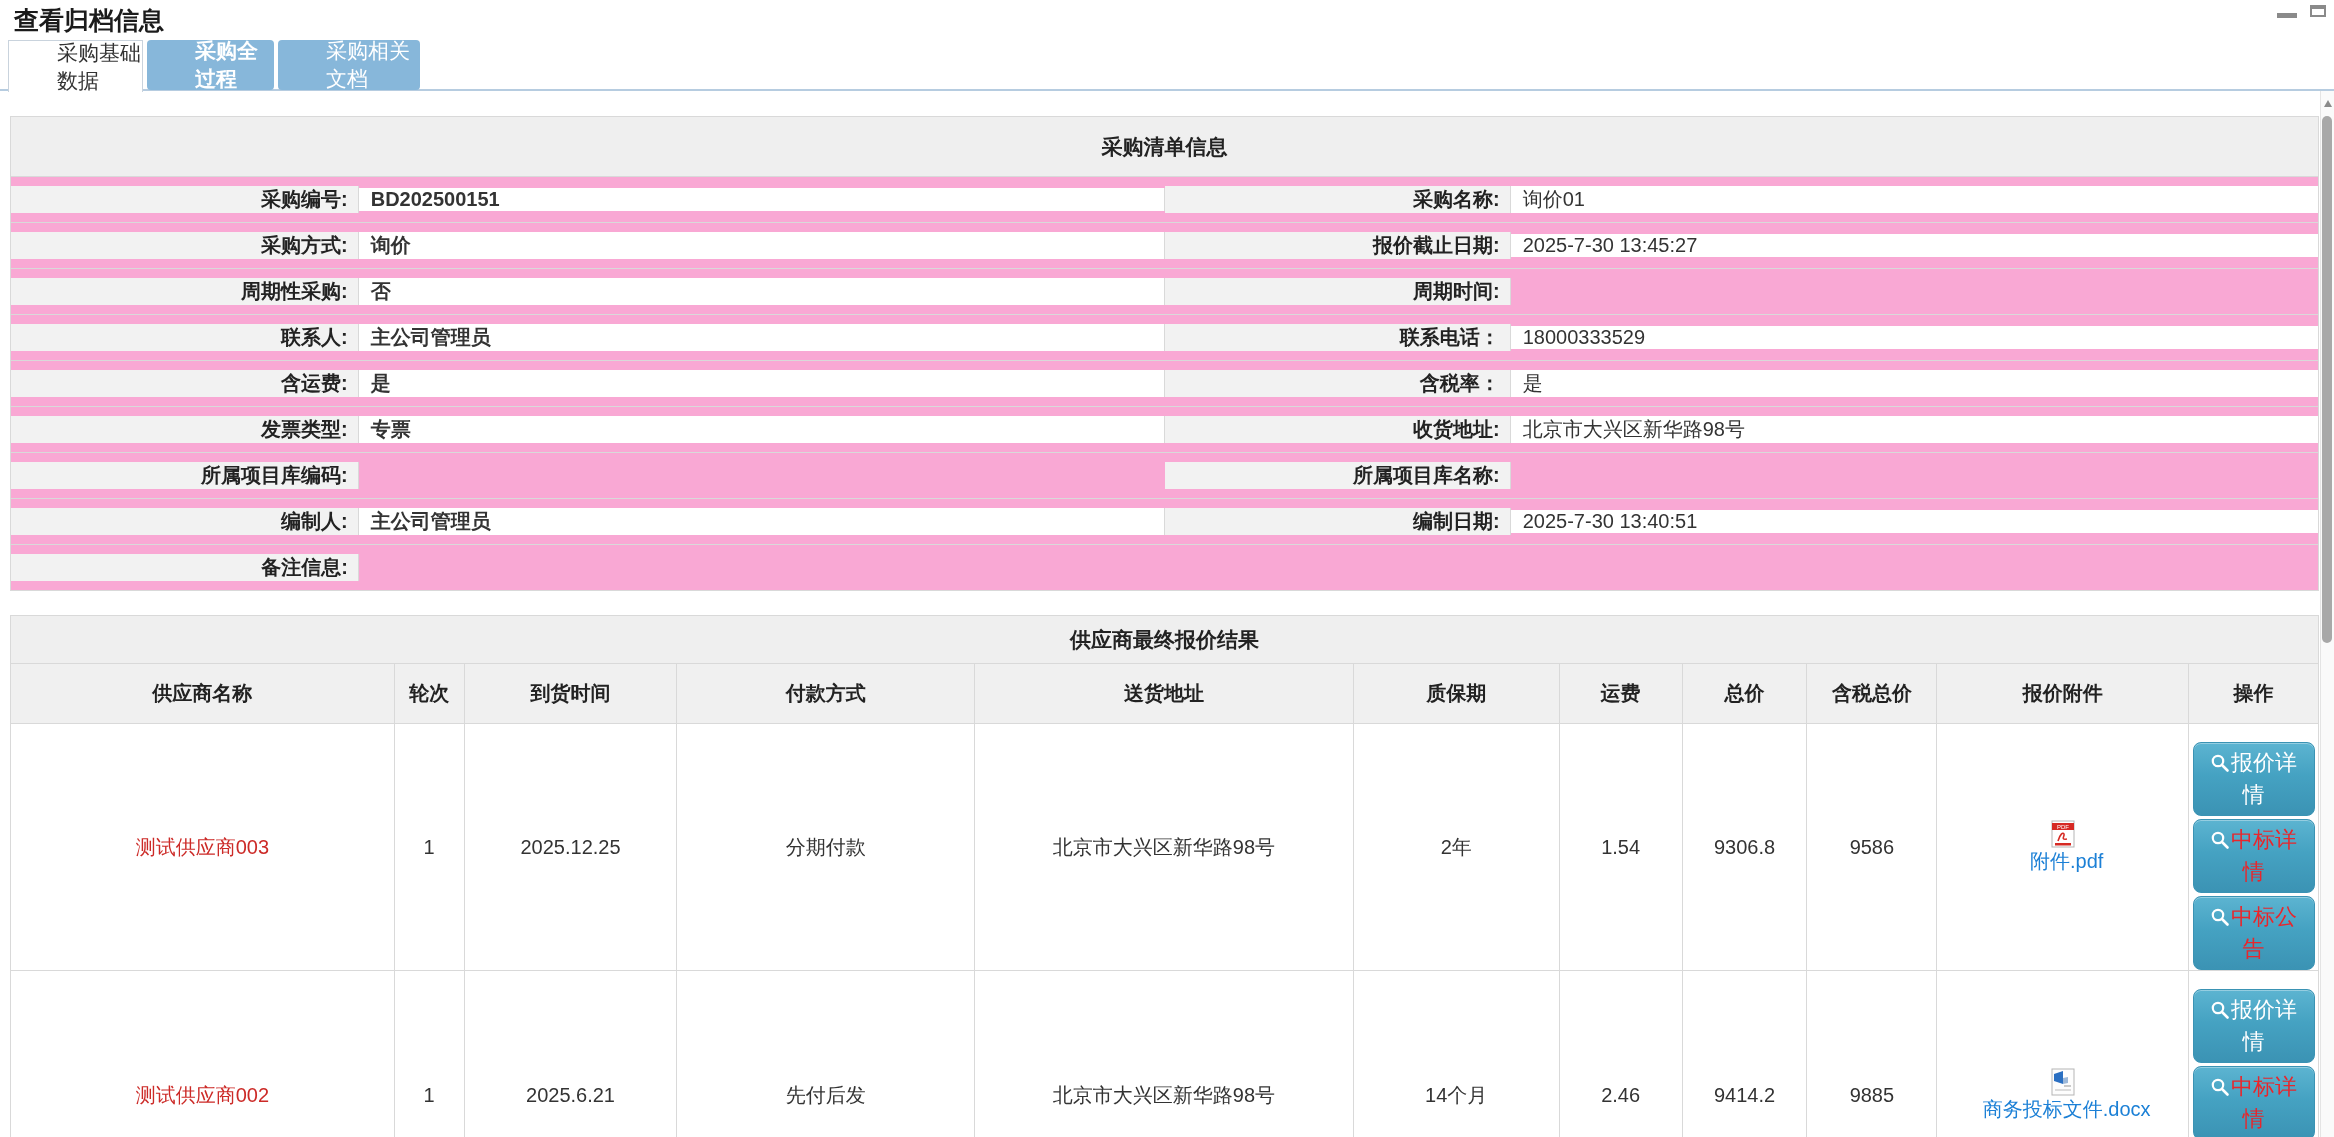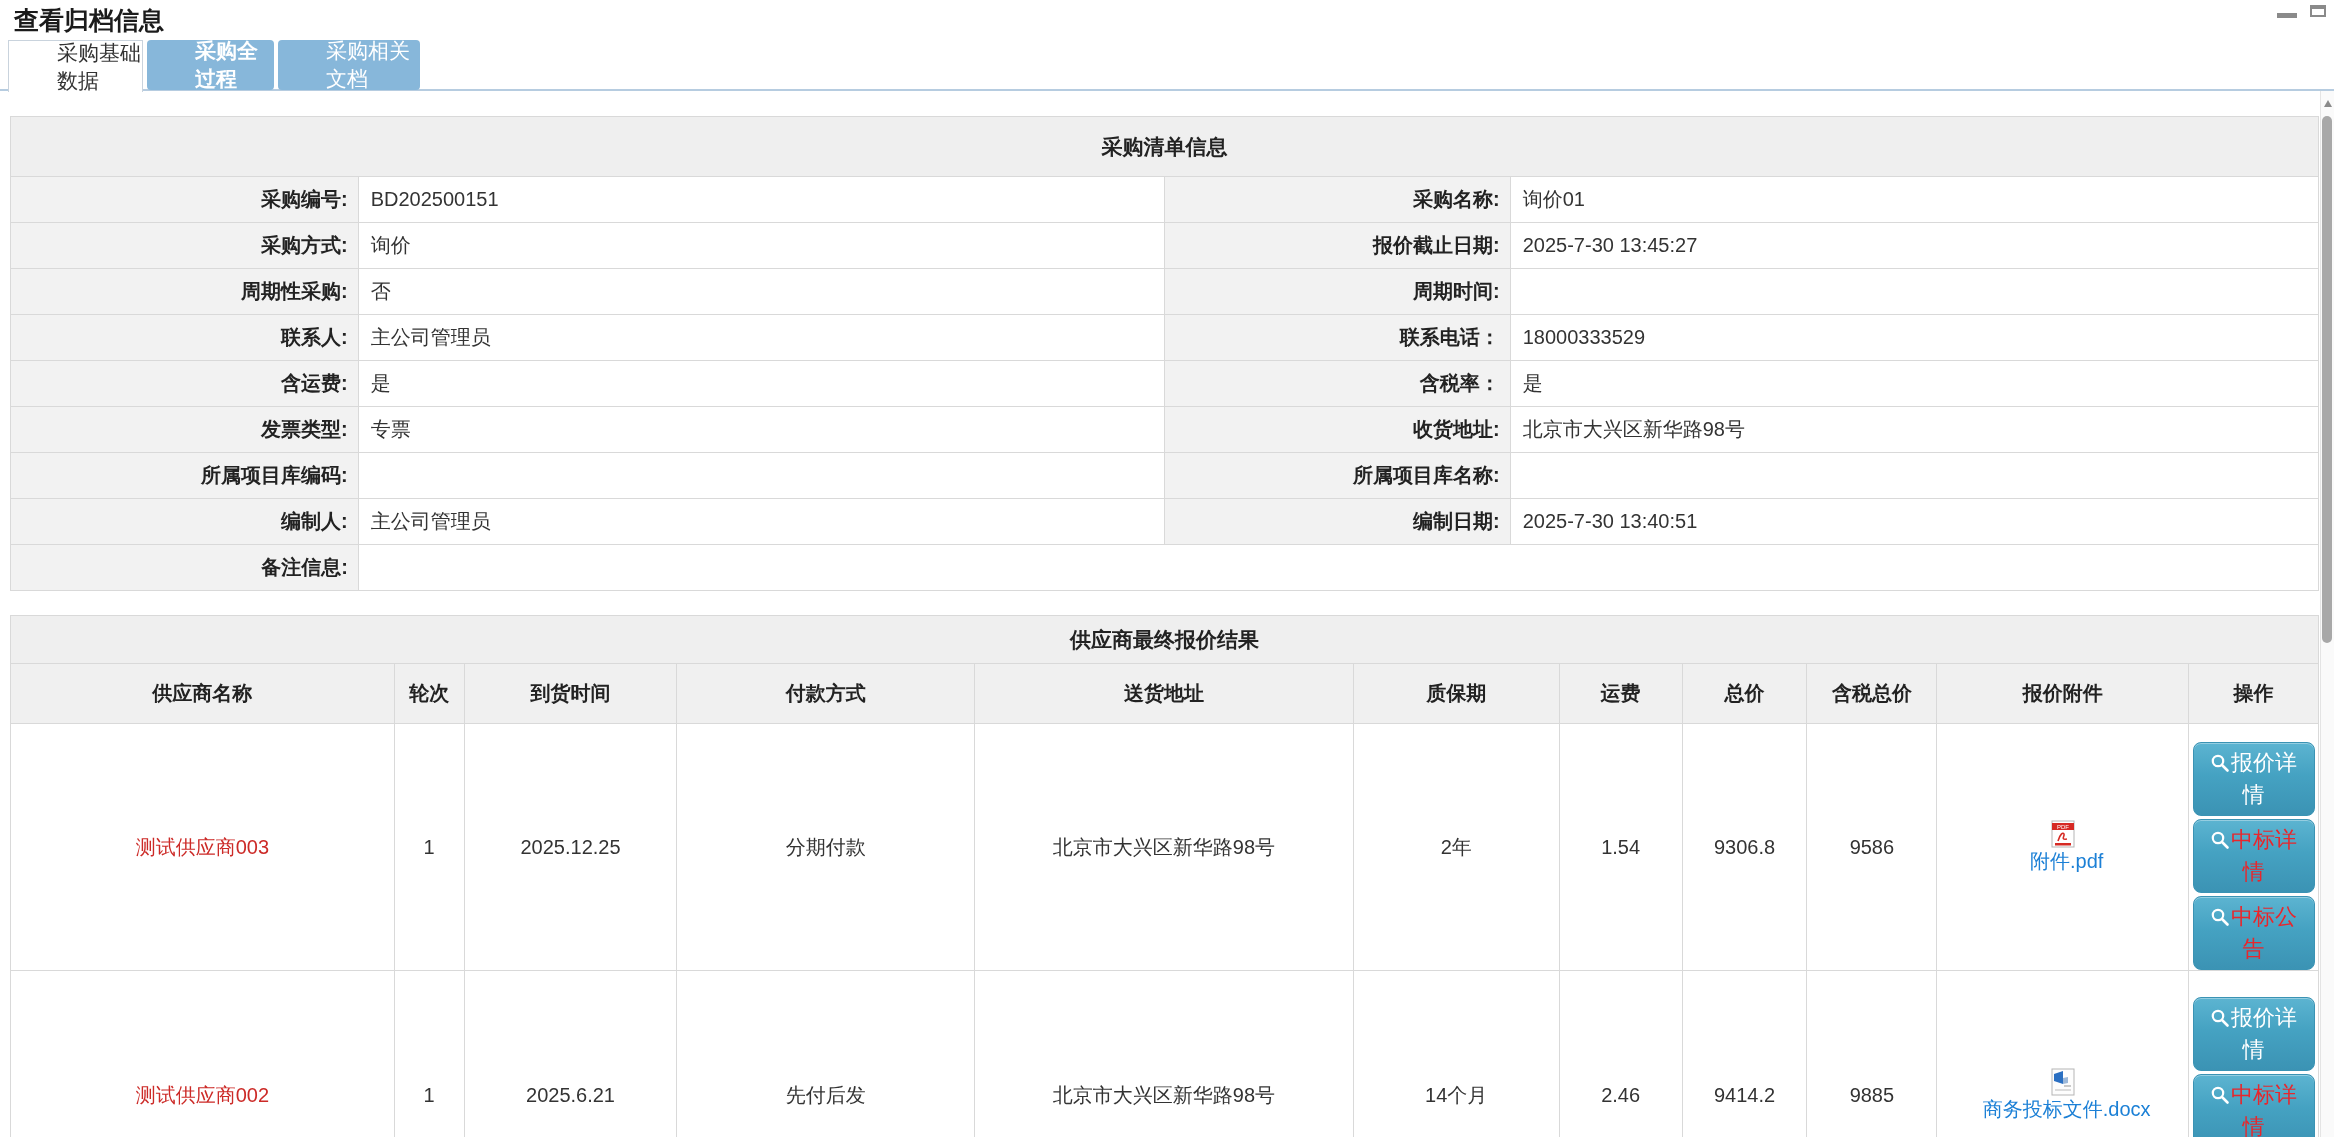--- a/index.html
+++ b/index.html
@@ -21,24 +21,24 @@
 
   
   .tbl{position:absolute;left:10px;width:2309px;box-sizing:border-box;border:1px solid #d9d9d9;background:#f9a8d4;}
   .trow{display:flex;box-sizing:border-box;border-top:1px solid #d9d9d9;}
   .cell{box-sizing:border-box;display:flex;align-items:center;font-size:20px;border-right:1px solid #d9d9d9;}
   .cell:last-child{border-right:none;}
 
   
   #info-table{top:116px;}
   .tbl-title{height:59px;display:flex;align-items:center;justify-content:center;background:#efefef;font-size:21px;font-weight:bold;color:#222;}
-  .irow{height:46px;}
+  .irow{height:46px;align-items:center;}
   .ilabel{width:348px;background:#f2f2f2;font-weight:bold;justify-content:flex-end;padding-right:10px;color:#222;}
   .ilabel2{width:346px;background:#f2f2f2;font-weight:bold;justify-content:flex-end;padding-right:10px;color:#222;}
-  .ivalue{width:807px;background:#fff;padding-left:12px;}
+  .ivalue{width:807px;background:#fff;padding-left:12px;font-weight:bold;}
   .ivalue2{width:808px;background:#fff;padding-left:12px;}
   .ivalue-span{flex:1;background:#fff;padding-left:12px;}
 
   
   #quote-table{top:615px;}
   #quote-table .tbl-title{height:47px;}
   .qhead{height:60px;background:#f0f0f0;}
   .qhead .cell{justify-content:center;font-weight:bold;color:#222;background:#f0f0f0;}
   .qrow .cell{justify-content:center;background:#fff;}
   .qrow1{height:247px;}
@@ -46,21 +46,21 @@
   .c-supplier{width:384px;}
   .c-round{width:70px;}
   .c-delivery{width:213px;}
   .c-payment{width:298px;}
   .c-address{width:379px;}
   .c-warranty{width:206px;}
   .c-freight{width:123px;}
   .c-total{width:125px;}
   .c-totaltax{width:130px;}
   .c-attach{width:252px;}
-  .c-actions{width:129px;align-items:flex-end;padding-top:2px;}
+  .c-actions{width:129px;align-items:flex-start;padding-top:18px;}
 
   .supplier-link{color:#cc2a27;cursor:pointer;}
   .file-link{color:#1c80d6;cursor:pointer;margin-left:8px;}
   .attach-wrap{display:flex;align-items:center;justify-content:center;flex-direction:column;}
 
   
   .abtn-stack{display:flex;flex-direction:column;gap:3px;width:122px;margin:0 auto;}
   .abtn{width:122px;min-height:69px;box-sizing:border-box;border-radius:8px;
         background:linear-gradient(#5cb4d1,#45a2c2 45%,#3b93b4);
         border:1px solid #3a93b4;box-shadow:inset 0 1px 0 rgba(255,255,255,.35);

